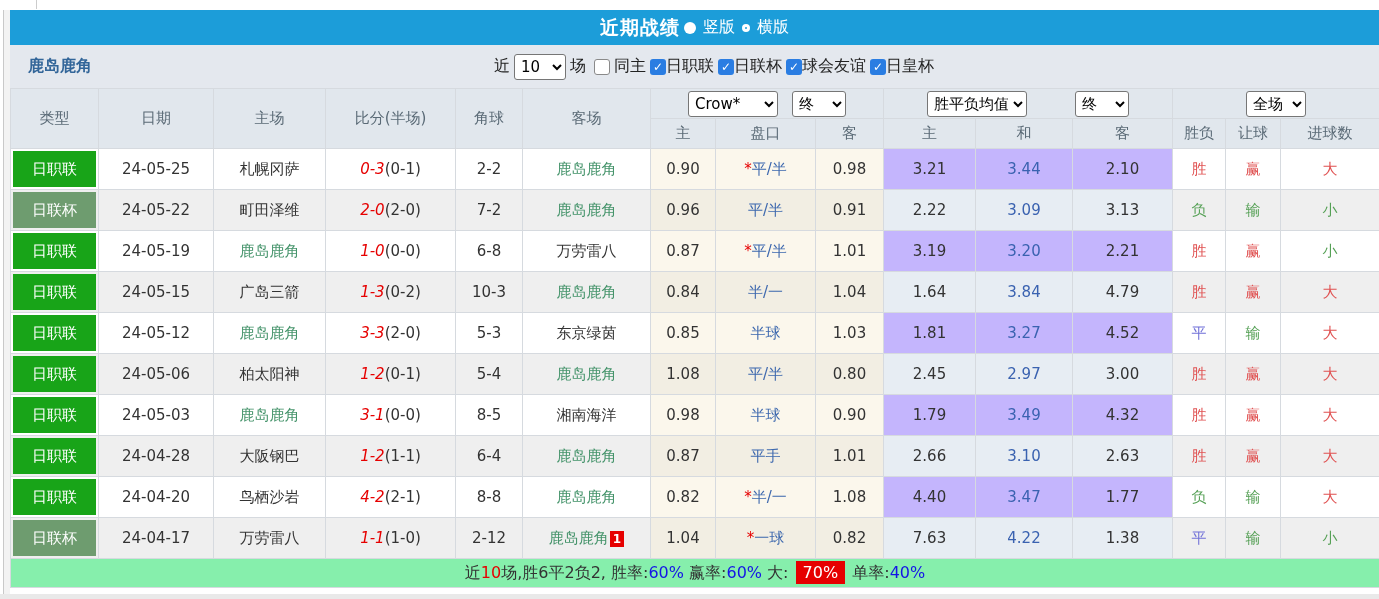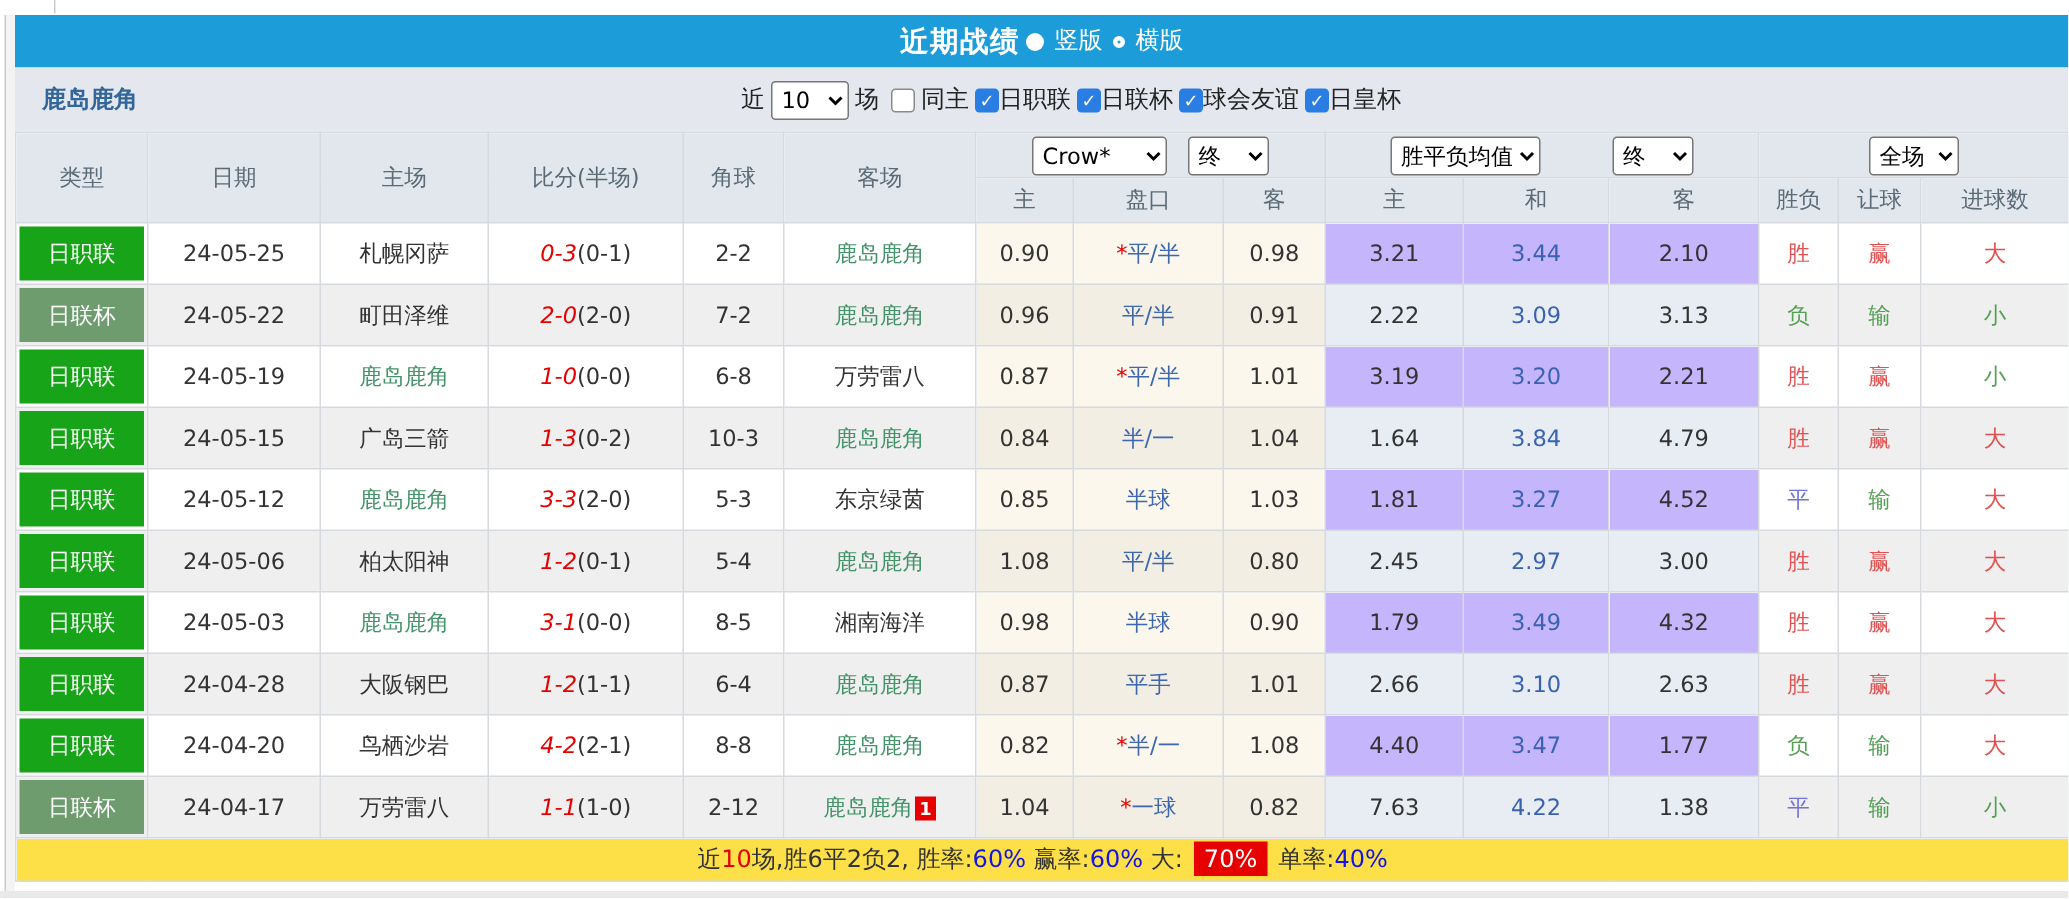--- a/index.html
+++ b/index.html
@@ -58,21 +58,21 @@
   .badge.muted  { background:#6E9C6F; }
   td.team, .team { color:#44936A; cursor:pointer; }
   .score-full { color:#E60000;font-style:italic; }
   .score-half { color:#333; }
   .star { color:#E60000; }
   .hcp { color:#3D68AE; }
   td.eu-draw { color:#3A62B0; }
   td.eu-side { color:#333; }
   td.t-red { color:#E05252; } td.t-green { color:#55A055; } td.t-blue { color:#7272D8; }
   .sup-badge { background:#E60000; color:#fff; font-size:12px; font-weight:bold; padding:1px 3px; margin-left:1px; }
-  tfoot td { height:29px; background:#fde047; font-size:16px; color:#333; border:1px solid #D6DADF; }
+  tfoot td { height:29px; background:#86efac; font-size:16px; color:#333; border:1px solid #D6DADF; }
   .f-red { color:#E60000; } .f-blue { color:#1414E6; }
   .f-redbg { background:#E60000; color:#fff; padding:2px 7px; margin:0 2px; }
 </style>
 </head>
 <body>
 
 <div class="page">
   <div class="left-gutter">
       <div class="vline"></div>
       <div class="fill"></div>

